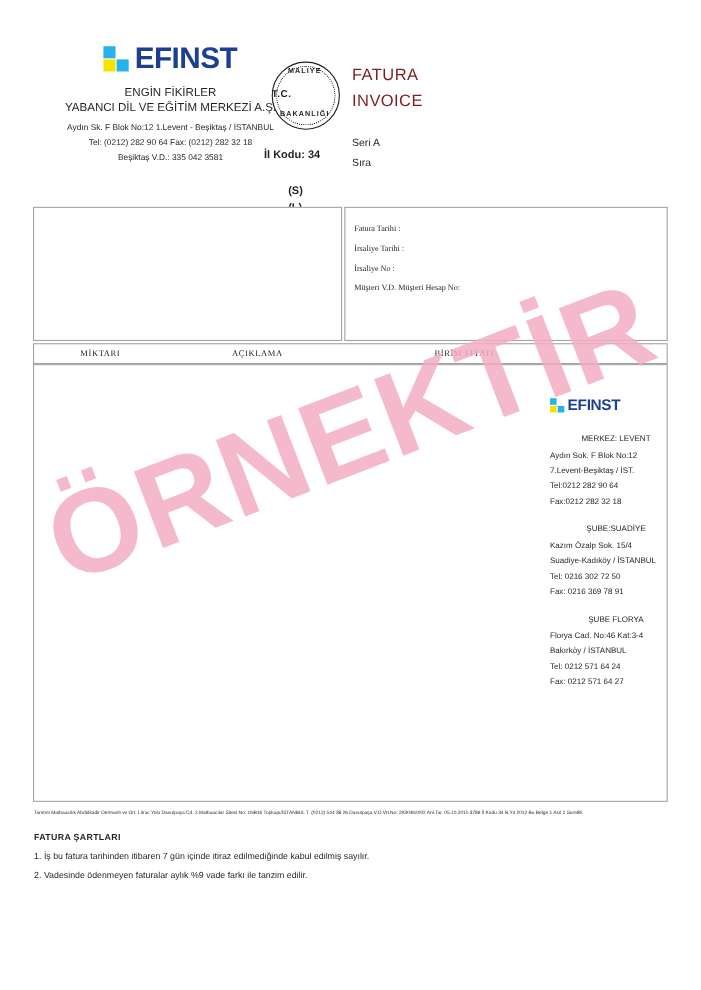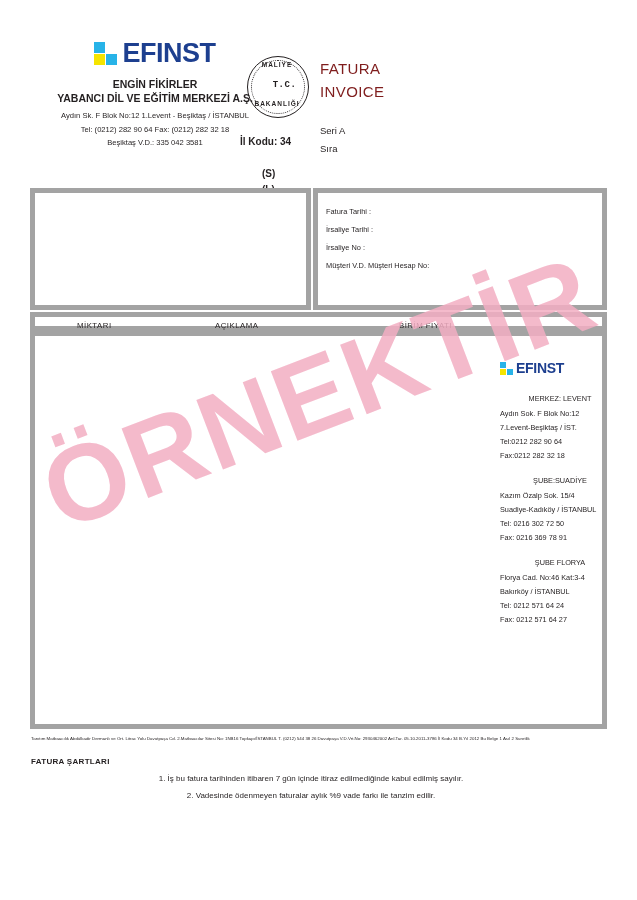--- a/index.html
+++ b/index.html
@@ -63,21 +63,21 @@
     letter-spacing: -0.5px;
     color: #1d3f8f;
     line-height: 1;
   }
   .logo-text .ef { color: #1d3f8f; }
   .logo-text .inst { color: #1d3f8f; }
 
   .company-name {
     margin-top: 9px;
     font-size: 10.5px;
-    font-weight: bold;
+    font-weight: normal;
     line-height: 1.35;
     color: #231f20;
   }
   .company-addr {
     margin-top: 4px;
     font-size: 7.6px;
     line-height: 1.75;
     color: #231f20;
     text-align: center;
   }
@@ -99,25 +99,23 @@
     position: absolute;
     left: 4px; top: 4px;
     width: 52px; height: 52px;
     border: 1px dotted #231f20;
     border-radius: 50%;
   }
   .seal .tc {
     position: absolute;
     left: 0; top: 24px;
     width: 75px;
-    text-align: center;
     font-size: 9px;
     font-weight: bold;
     letter-spacing: 0.5px;
-    font-family: Liberation Mono, monospace;
   }
   .seal .arc-top {
     position: absolute;
     left: 0; top: 5px;
     width: 60px;
     text-align: center;
     font-size: 6.5px;
     font-weight: bold;
     letter-spacing: 1px;
   }
@@ -158,23 +156,24 @@
     position: absolute;
     left: 320px; top: 94px;
     font-size: 9.5px;
     line-height: 1.85;
     color: #231f20;
   }
 
   
   .box {
     position: absolute;
-    border: 5px solid #a3a3a3;
+    border: 1px solid #a3a3a3;
     box-sizing: border-box;
     background: #ffffff;
+    font-family: Liberation Serif, serif;
   }
   #box-customer { left: 30px; top: 188px; width: 281px; height: 122px; }
   #box-dates    { left: 313px; top: 188px; width: 294px; height: 122px; }
 
   .dates-lines {
     position: absolute;
     left: 8px; top: 10px;
     font-size: 7.4px;
     line-height: 2.45;
     color: #231f20;
@@ -251,21 +250,20 @@
     font-weight: bold;
     letter-spacing: 0.3px;
   }
   .terms-list {
     position: absolute;
     left: 31px; top: 771px;
     width: 560px;
     font-size: 8px;
     line-height: 2.1;
     color: #231f20;
-    text-align: center;
   }
 
   
   .watermark {
     position: absolute;
     left: 0; top: 330px;
     width: 637px;
     text-align: center;
     font-family: "Liberation Sans", sans-serif;
     font-weight: bold;

